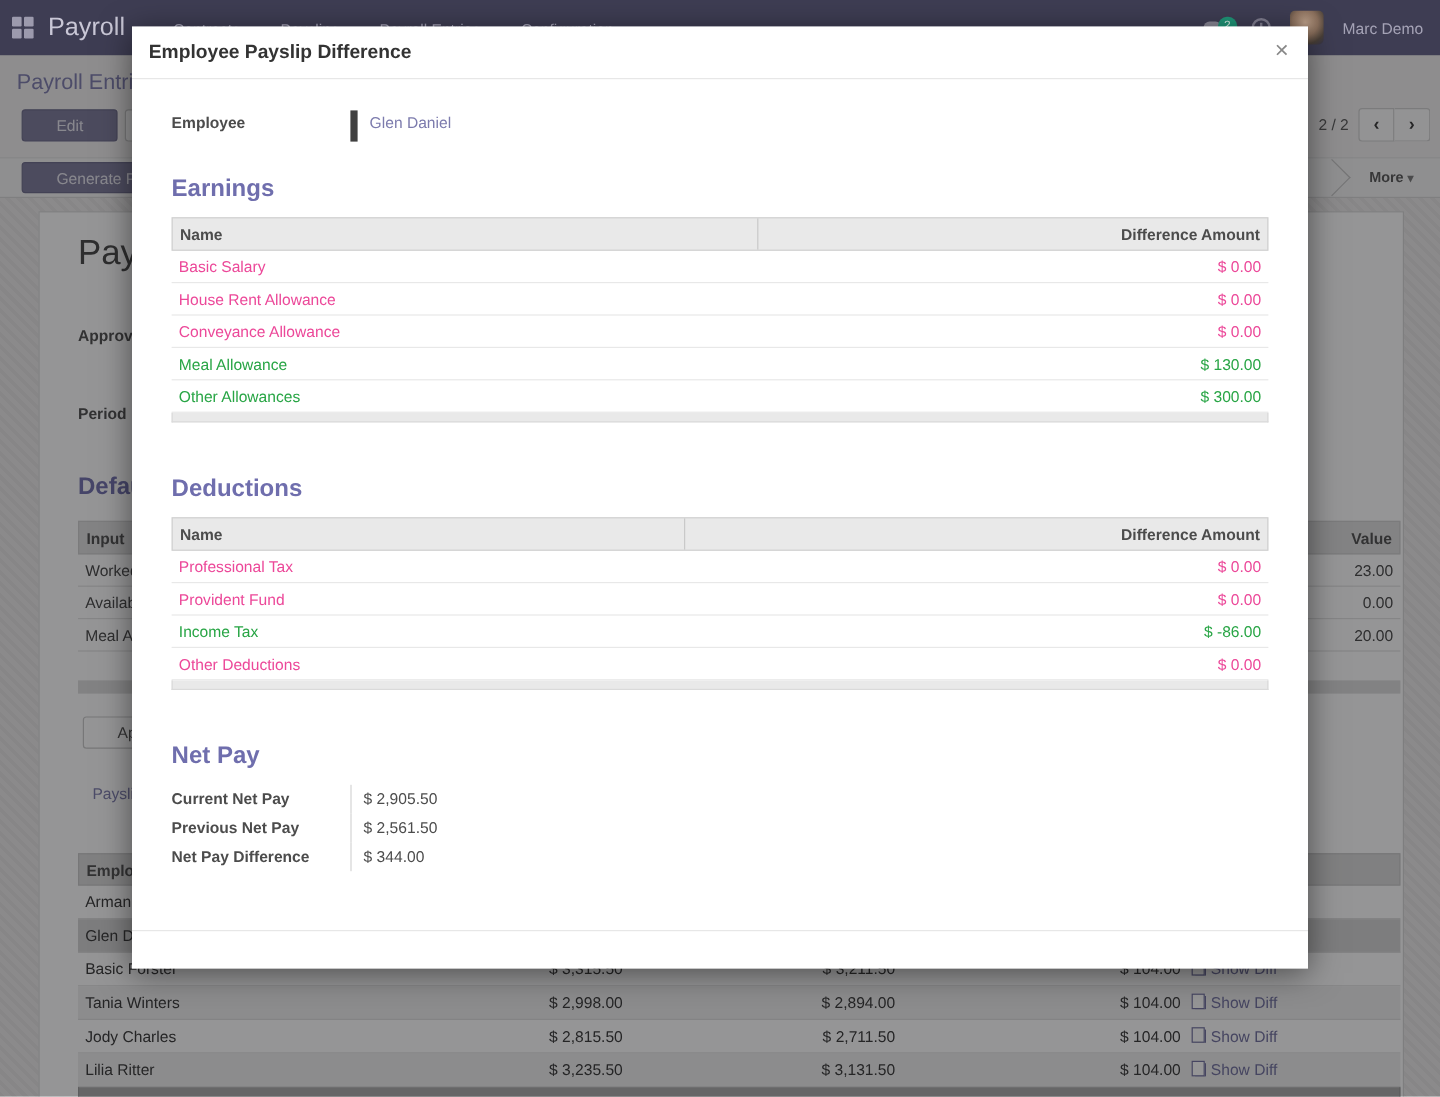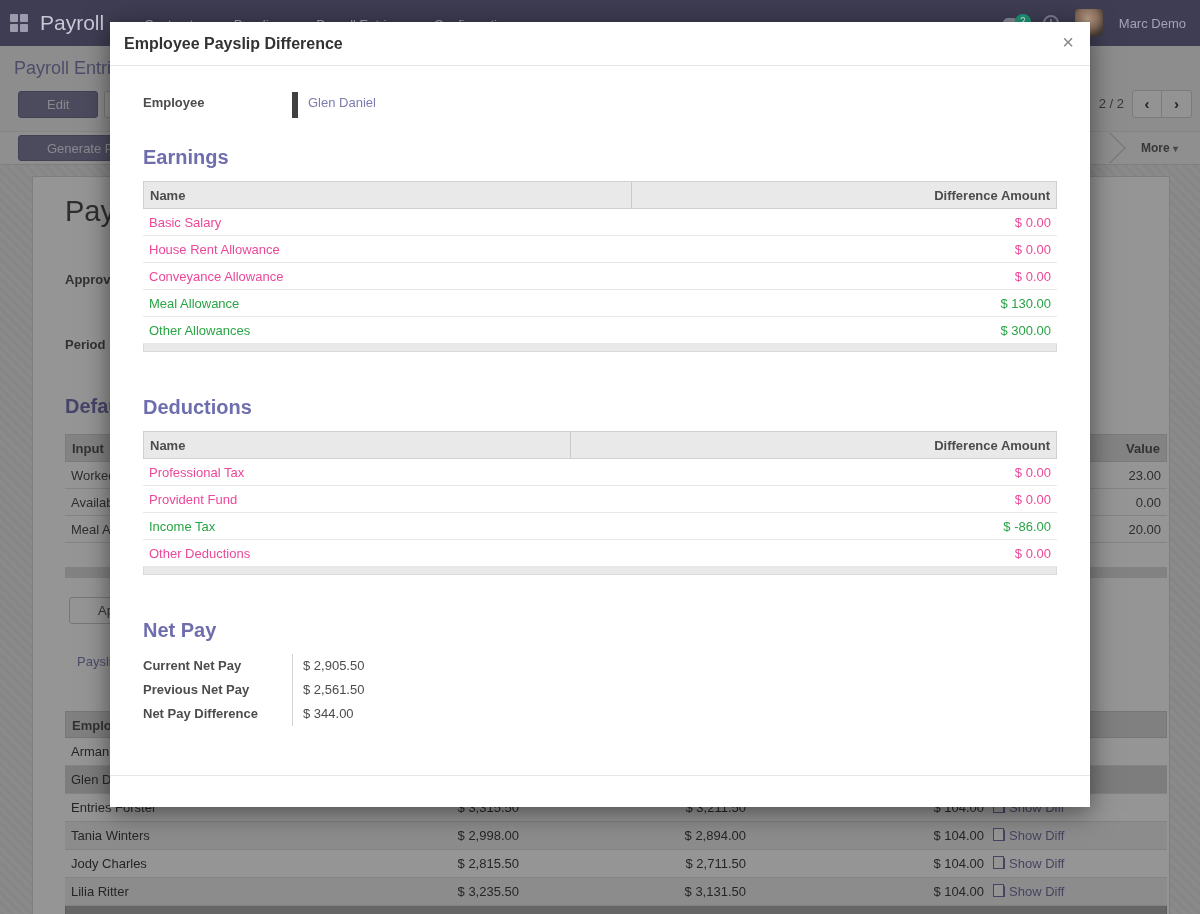--- a/index.html
+++ b/index.html
@@ -208,21 +208,21 @@
             <span class="c-action"></span>
           </div>
           <div class="ps-row selected">
             <span class="c-name">Glen Da</span>
             <span class="c-net"></span>
             <span class="c-prev"></span>
             <span class="c-diff"></span>
             <span class="c-action"></span>
           </div>
           <div class="ps-row">
-            <span class="c-name">Entries Forster</span>
+            <span class="c-name">Basic Forster</span>
             <span class="c-net">$ 3,315.50</span>
             <span class="c-prev">$ 3,211.50</span>
             <span class="c-diff">$ 104.00</span>
             <span class="c-action"><span class="diff-icon"></span><span>Show Diff</span></span>
           </div>
           <div class="ps-row alt">
             <span class="c-name">Tania Winters</span>
             <span class="c-net">$ 2,998.00</span>
             <span class="c-prev">$ 2,894.00</span>
             <span class="c-diff">$ 104.00</span>

